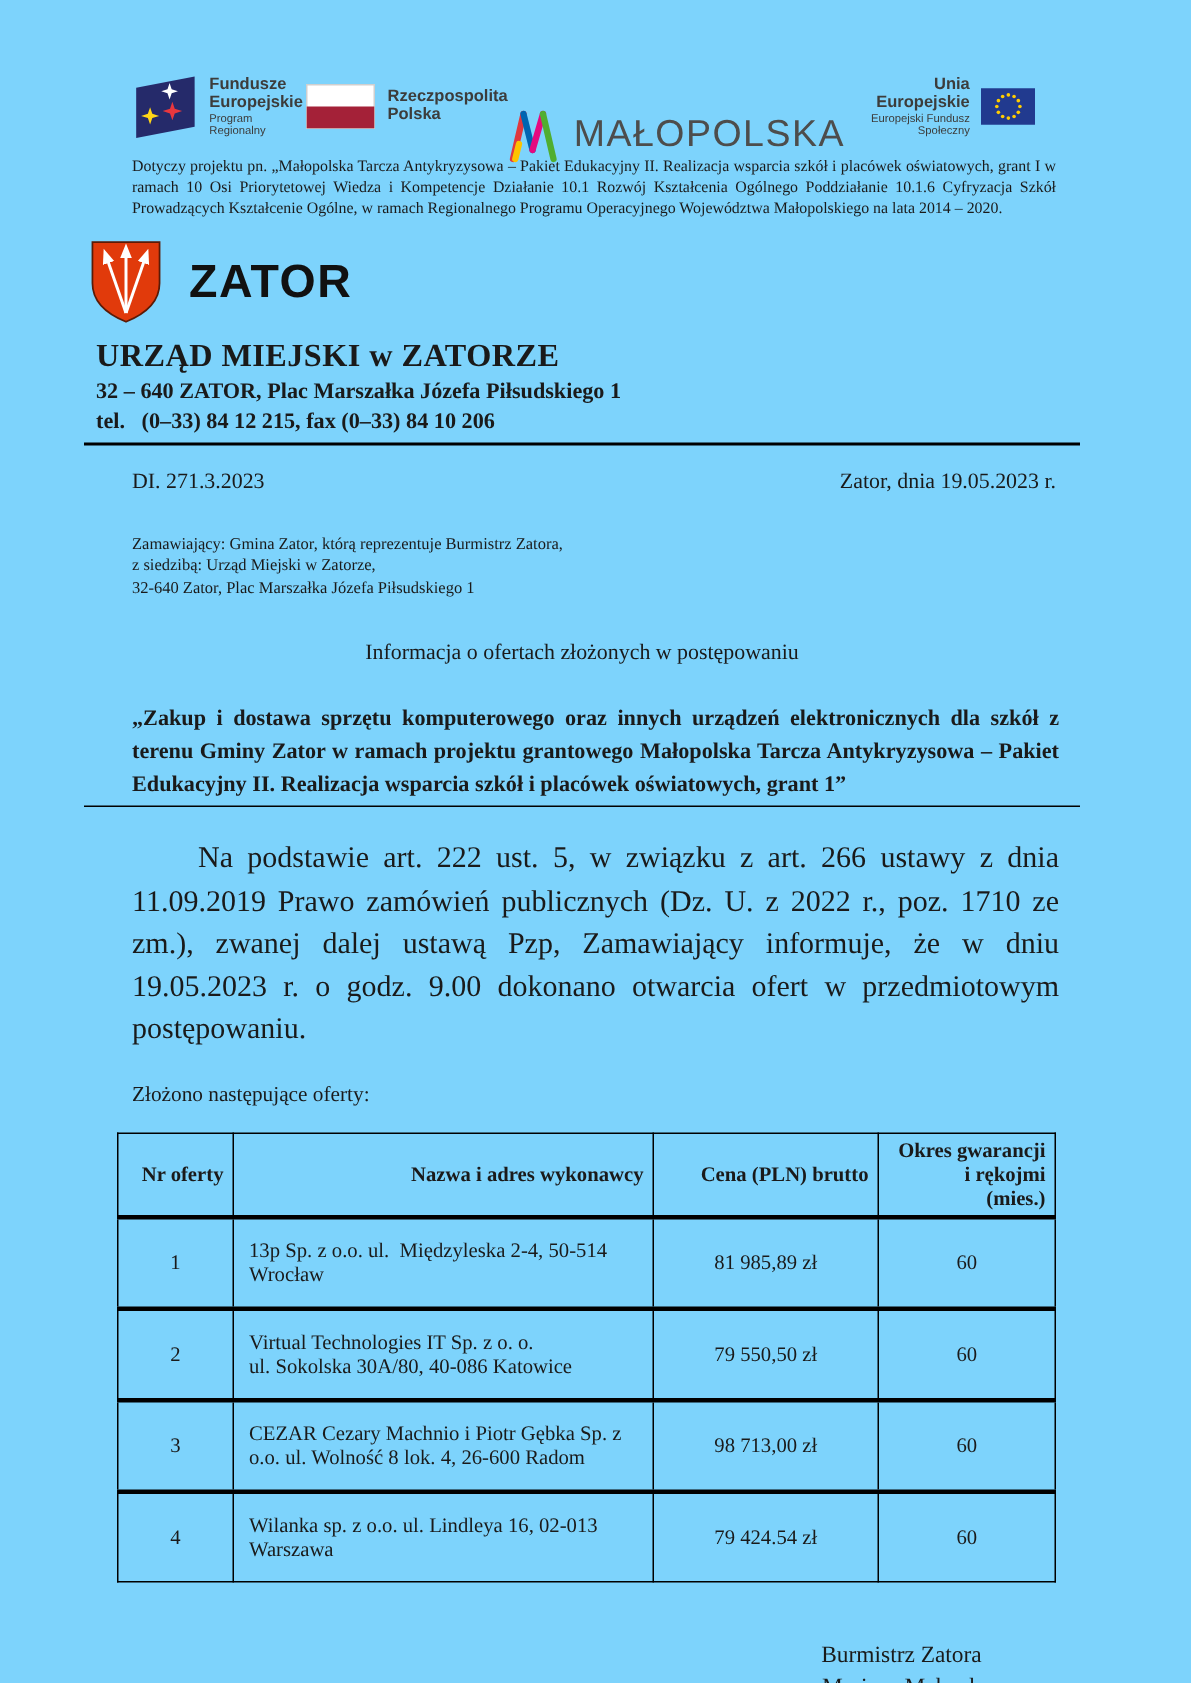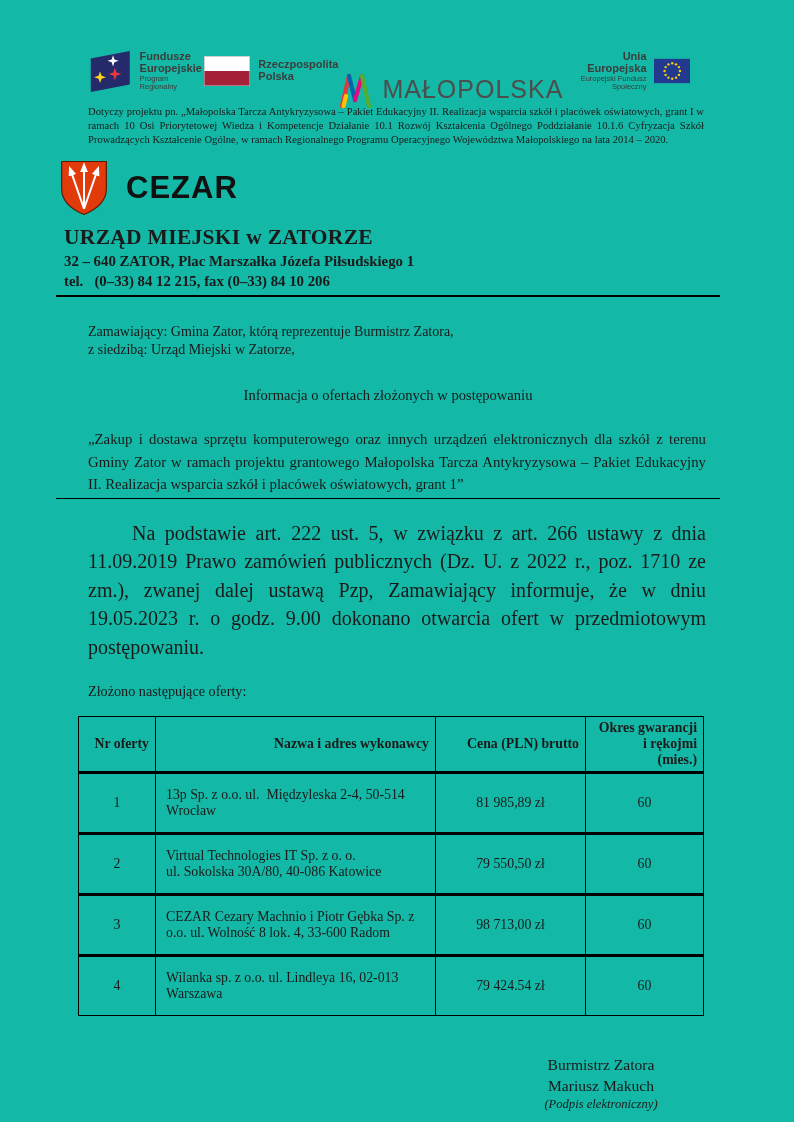--- a/index.html
+++ b/index.html
@@ -1,20 +1,20 @@
 <!DOCTYPE html>
 <html lang="pl"><head>
 <meta charset="utf-8">
 <style>
   html,body{margin:0;padding:0;background:#888;}
   .page{
     position:relative;
     width:794px;height:1122px;
     margin:0 auto;
-    background:#14b8a6;
+    background:#7dd3fc;
     font-family:"Liberation Serif", serif;
     color:#1a1a1a;
     overflow:hidden;
     box-sizing:border-box;
     padding:44px 74px 0 56px;
   }
   
   .logos{display:flex;align-items:center;justify-content:space-between;margin:0 30px 0 32px;height:54px;}
   .logo{display:flex;align-items:center;}
   .logo .txt{font-family:"Liberation Sans",sans-serif;color:#3c3c3b;line-height:1.05;}
@@ -30,24 +30,24 @@
   .note{margin:7px 16px 0 32px;font-size:10.6px;line-height:1.32;text-align:justify;}
   
   .brand{display:flex;align-items:center;margin:12px 0 0 2px;height:58px;}
   .brand .name{font-family:"Liberation Sans",sans-serif;font-weight:bold;font-size:31px;letter-spacing:1px;margin-left:16px;color:#111;}
   .office{margin:8px 0 0 8px;font-weight:bold;font-size:21.5px;letter-spacing:.3px;}
   .addr{margin:2px 0 0 8px;font-weight:bold;font-size:14.8px;line-height:1.22;}
   .rule{border:0;border-top:2px solid #000;margin:5px 0 0 0;}
   
   .refrow{display:flex;justify-content:space-between;margin:16px 16px 0 32px;font-size:14.6px;}
   
-  .buyer{margin:26px 0 0 32px;font-size:14px;line-height:1.3;}
+  .buyer{margin:26px 0 0 32px;font-size:11px;line-height:1.3;}
   
   .infohead{margin-top:28px;text-align:center;font-size:14.6px;}
-  .subject{margin:24px 14px 0 32px;font-weight:normal;font-size:14.8px;line-height:1.5;text-align:justify;}
+  .subject{margin:24px 14px 0 32px;font-weight:bold;font-size:14.8px;line-height:1.5;text-align:justify;}
   .proc{margin:22px 0 0 32px;font-size:14.2px;}
   .thinrule{border:0;border-top:1.5px solid #000;margin:3px 0 0 0;}
   .legal{margin:20px 14px 0 32px;font-size:20px;line-height:1.42;text-align:justify;text-indent:44px;}
   .intro{margin:22px 0 0 32px;font-size:14.2px;}
   
   table.offers{border-collapse:collapse;margin:16px 0 0 22px;width:625px;table-layout:fixed;font-size:13.8px;}
   .offers th,.offers td{border:1px solid #000;padding:3px 6px;}
   .offers th{font-weight:bold;text-align:right;height:48px;vertical-align:middle;}
   .offers thead th{border-bottom:3.5px solid #000;}
   .offers tbody tr:not(:last-child) td{border-bottom:3.5px solid #000;}
@@ -106,21 +106,21 @@
           <path d="M17 30 L24 6" stroke="#e5097f"></path>
           <path d="M24 6 L31 36" stroke="#50ae30"></path>
           <path d="M5.5 36 L8 26" stroke="#fdc300"></path>
         </g>
       </svg>
       <span class="word">MAŁOPOLSKA</span>
     </div>
 
     <div class="logo ue">
       <div class="txt">
-        <div class="b">Unia Europejska</div>
+        <div class="b">Unia Europejskie</div>
         <div class="s">Europejski Fundusz Społeczny</div>
       </div>
       <svg width="45" height="30" viewBox="0 0 45 30">
         <rect width="45" height="30" fill="#213a8f"></rect>
         <g fill="#ffcc00">
           <circle cx="22.5" cy="5.5" r="1.5"></circle>
             <circle cx="27.2" cy="6.8" r="1.5"></circle>
             <circle cx="30.7" cy="10.2" r="1.5"></circle>
           <circle cx="32" cy="15" r="1.5"></circle>
             <circle cx="30.7" cy="19.8" r="1.5"></circle>
@@ -145,32 +145,37 @@
             <path d="M0,0 L5,2 L0,4 Z" fill="#fff"></path>
           </marker>
       </defs>
       <path d="M3 3 H57 V36 Q57 56 30 67 Q3 56 3 36 Z" fill="#e13a0b" stroke="#5b1a06" stroke-width="1.4"></path>
       <g stroke="#fff" stroke-width="2.4" fill="none">
         <line x1="30" y1="60" x2="14" y2="14" marker-end="url(#ah)"></line>
         <line x1="30" y1="60" x2="30" y2="10" marker-end="url(#ah)"></line>
         <line x1="30" y1="60" x2="46" y2="14" marker-end="url(#ah)"></line>
       </g>
     </svg>
-    <span class="name">CEZAR</span>
+    <span class="name">ZATOR</span>
   </div>
 
   <div class="office">URZĄD MIEJSKI w ZATORZE</div>
   <div class="addr">32 – 640 ZATOR, Plac Marszałka Józefa Piłsudskiego 1</div>
   <div class="addr">tel.&nbsp;&nbsp;&nbsp;(0–33) 84 12 215, fax (0–33) 84 10 206</div>
   <hr class="rule">
 
+  <div class="refrow">
+    <span>DI. 271.3.2023</span>
+    <span>Zator, dnia 19.05.2023 r.</span>
+  </div>
 
   <div class="buyer">
     <div>Zamawiający: Gmina Zator, którą reprezentuje Burmistrz Zatora,</div>
     <div>z siedzibą: Urząd Miejski w Zatorze,</div>
+    <div>32-640 Zator, Plac Marszałka Józefa Piłsudskiego 1</div>
   </div>
 
   <div class="infohead">Informacja o ofertach złożonych w postępowaniu</div>
   <div class="subject">„Zakup i dostawa sprzętu komputerowego oraz innych urządzeń elektronicznych dla szkół z terenu Gminy Zator w ramach projektu grantowego Małopolska Tarcza Antykryzysowa – Pakiet Edukacyjny II. Realizacja wsparcia szkół i placówek oświatowych, grant 1”</div>
   <hr class="thinrule">
   <div class="legal">Na podstawie art. 222 ust. 5, w związku z art. 266 ustawy z dnia 11.09.2019 Prawo zamówień publicznych (Dz. U. z 2022 r., poz. 1710 ze zm.), zwanej dalej ustawą Pzp, Zamawiający informuje, że w dniu 19.05.2023 r. o godz. 9.00 dokonano otwarcia ofert w przedmiotowym postępowaniu.</div>
   <div class="intro">Złożono następujące oferty:</div>
 
   <table class="offers">
     <colgroup>
@@ -200,21 +205,21 @@
       <tr>
         <td>2</td>
         <td class="name pre">Virtual Technologies IT Sp. z o. o.
 ul. Sokolska 30A/80, 40-086 Katowice</td>
         <td>79 550,50 zł</td>
         <td>60</td>
       </tr>
       <tr>
         <td>3</td>
         <td class="name pre">CEZAR Cezary Machnio i Piotr Gębka Sp. z
-o.o. ul. Wolność 8 lok. 4, 33-600 Radom</td>
+o.o. ul. Wolność 8 lok. 4, 26-600 Radom</td>
         <td>98 713,00 zł</td>
         <td>60</td>
       </tr>
       <tr>
         <td>4</td>
         <td class="name pre">Wilanka sp. z o.o. ul. Lindleya 16, 02-013
 Warszawa</td>
         <td>79 424.54 zł</td>
         <td>60</td>
       </tr>

